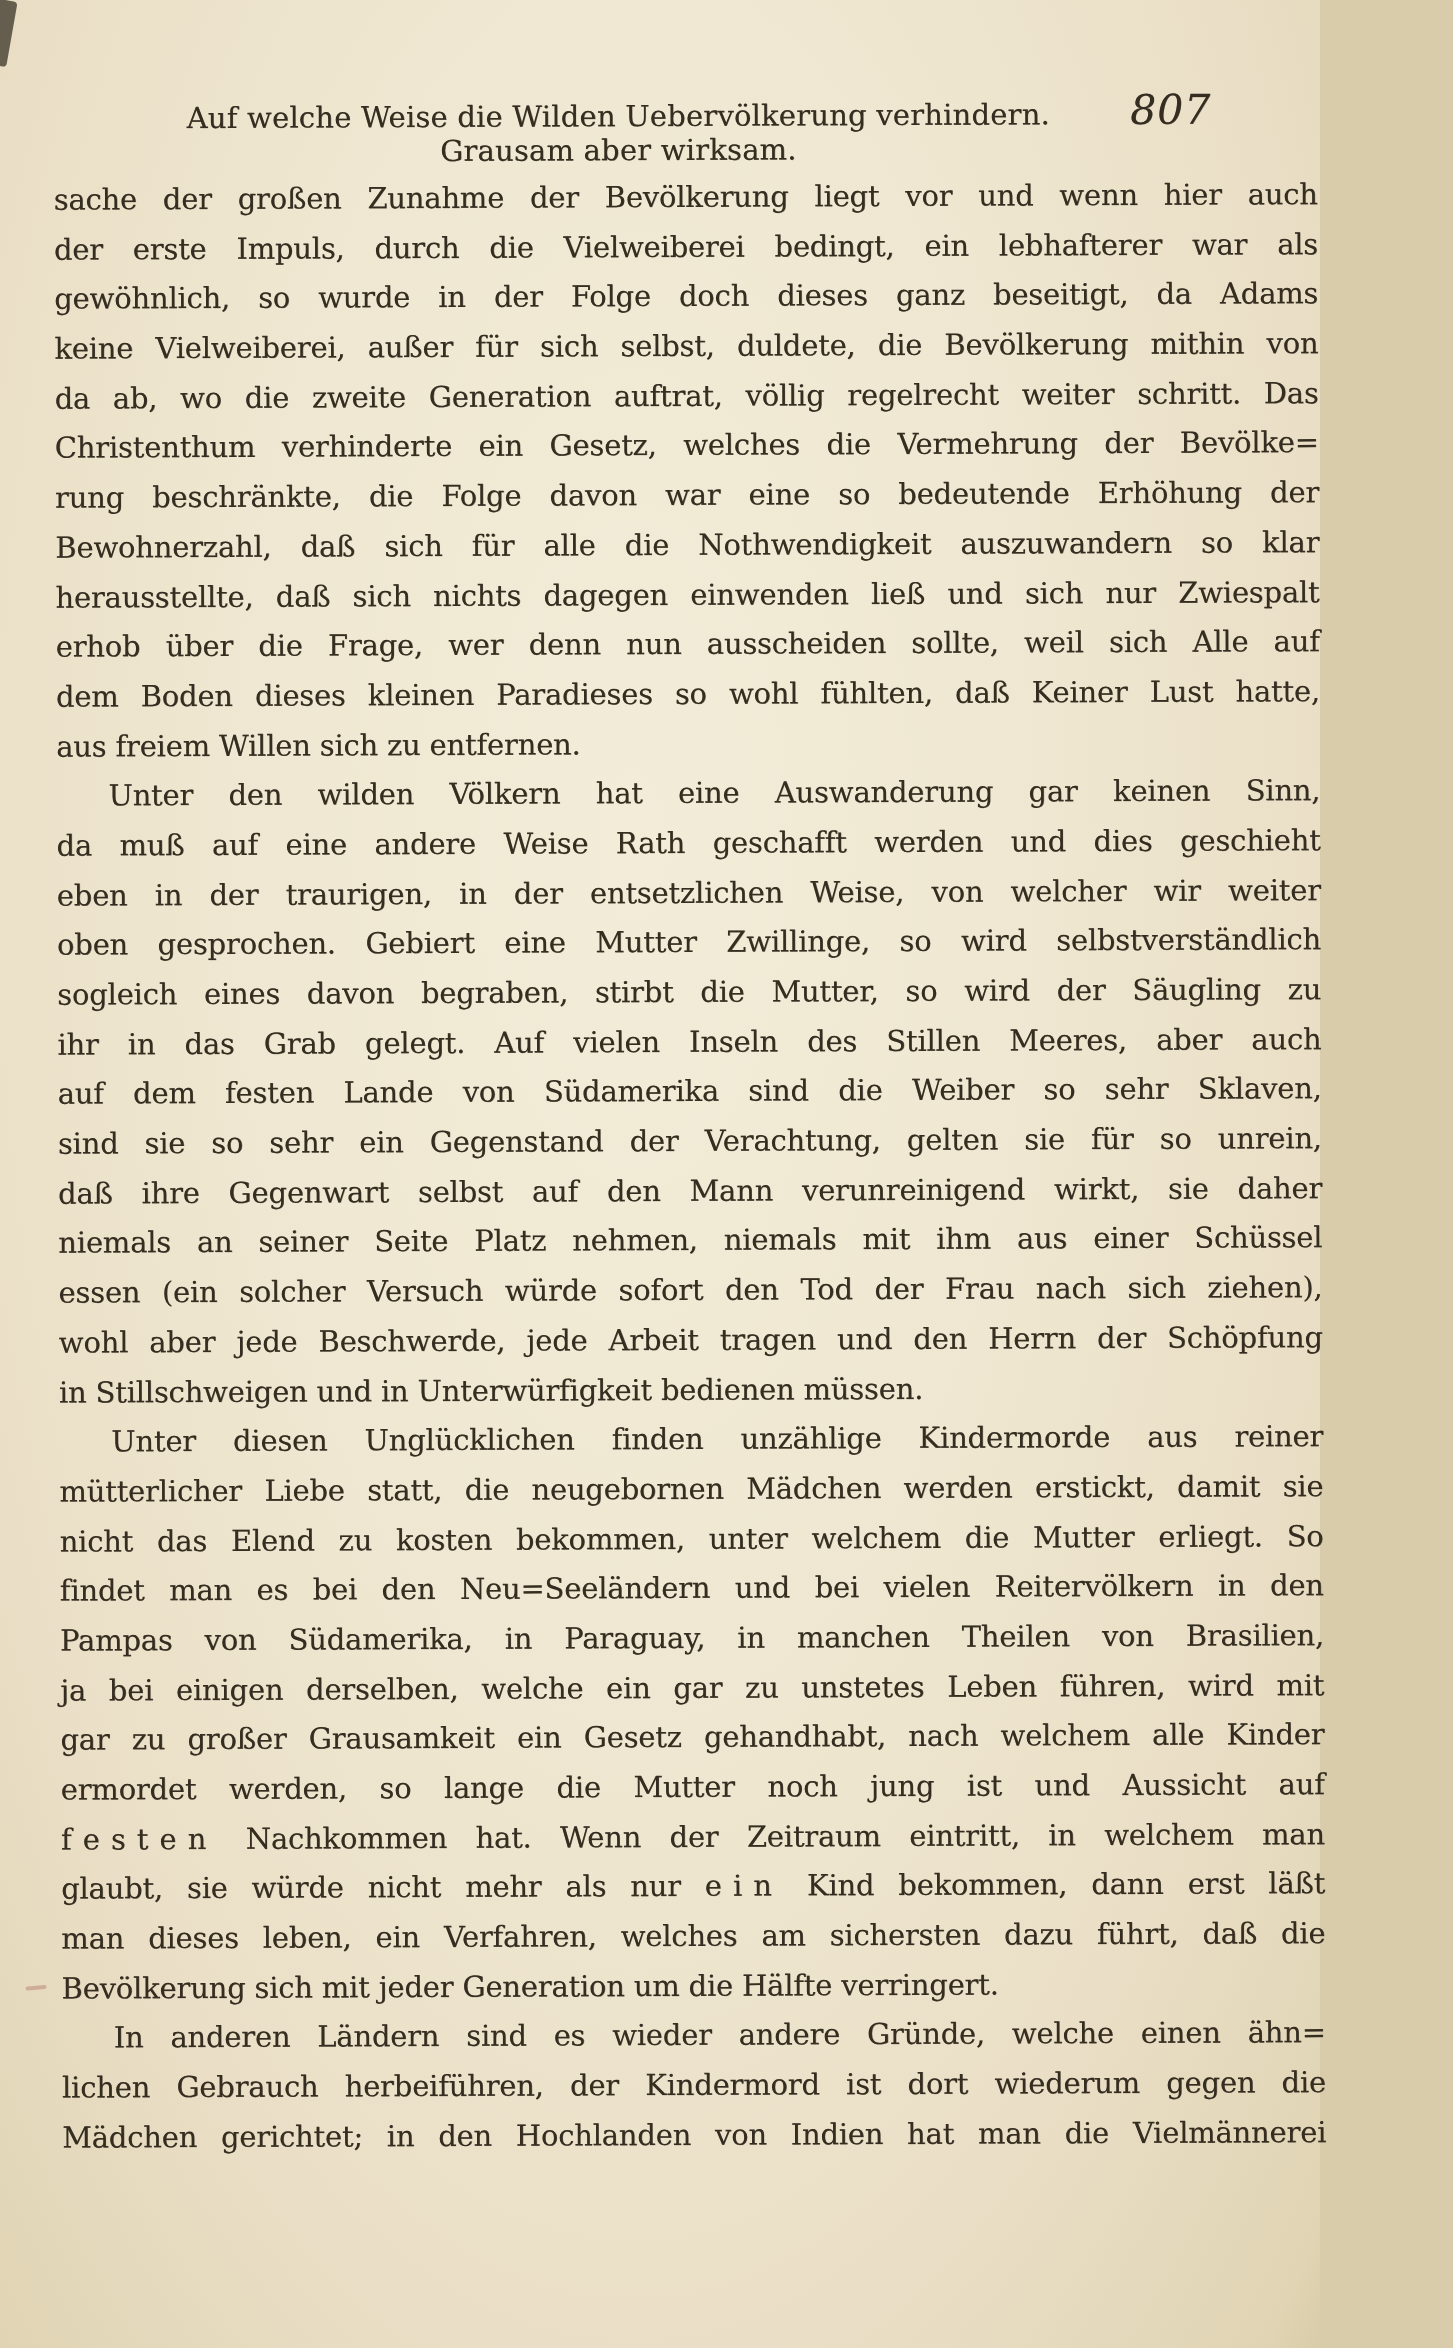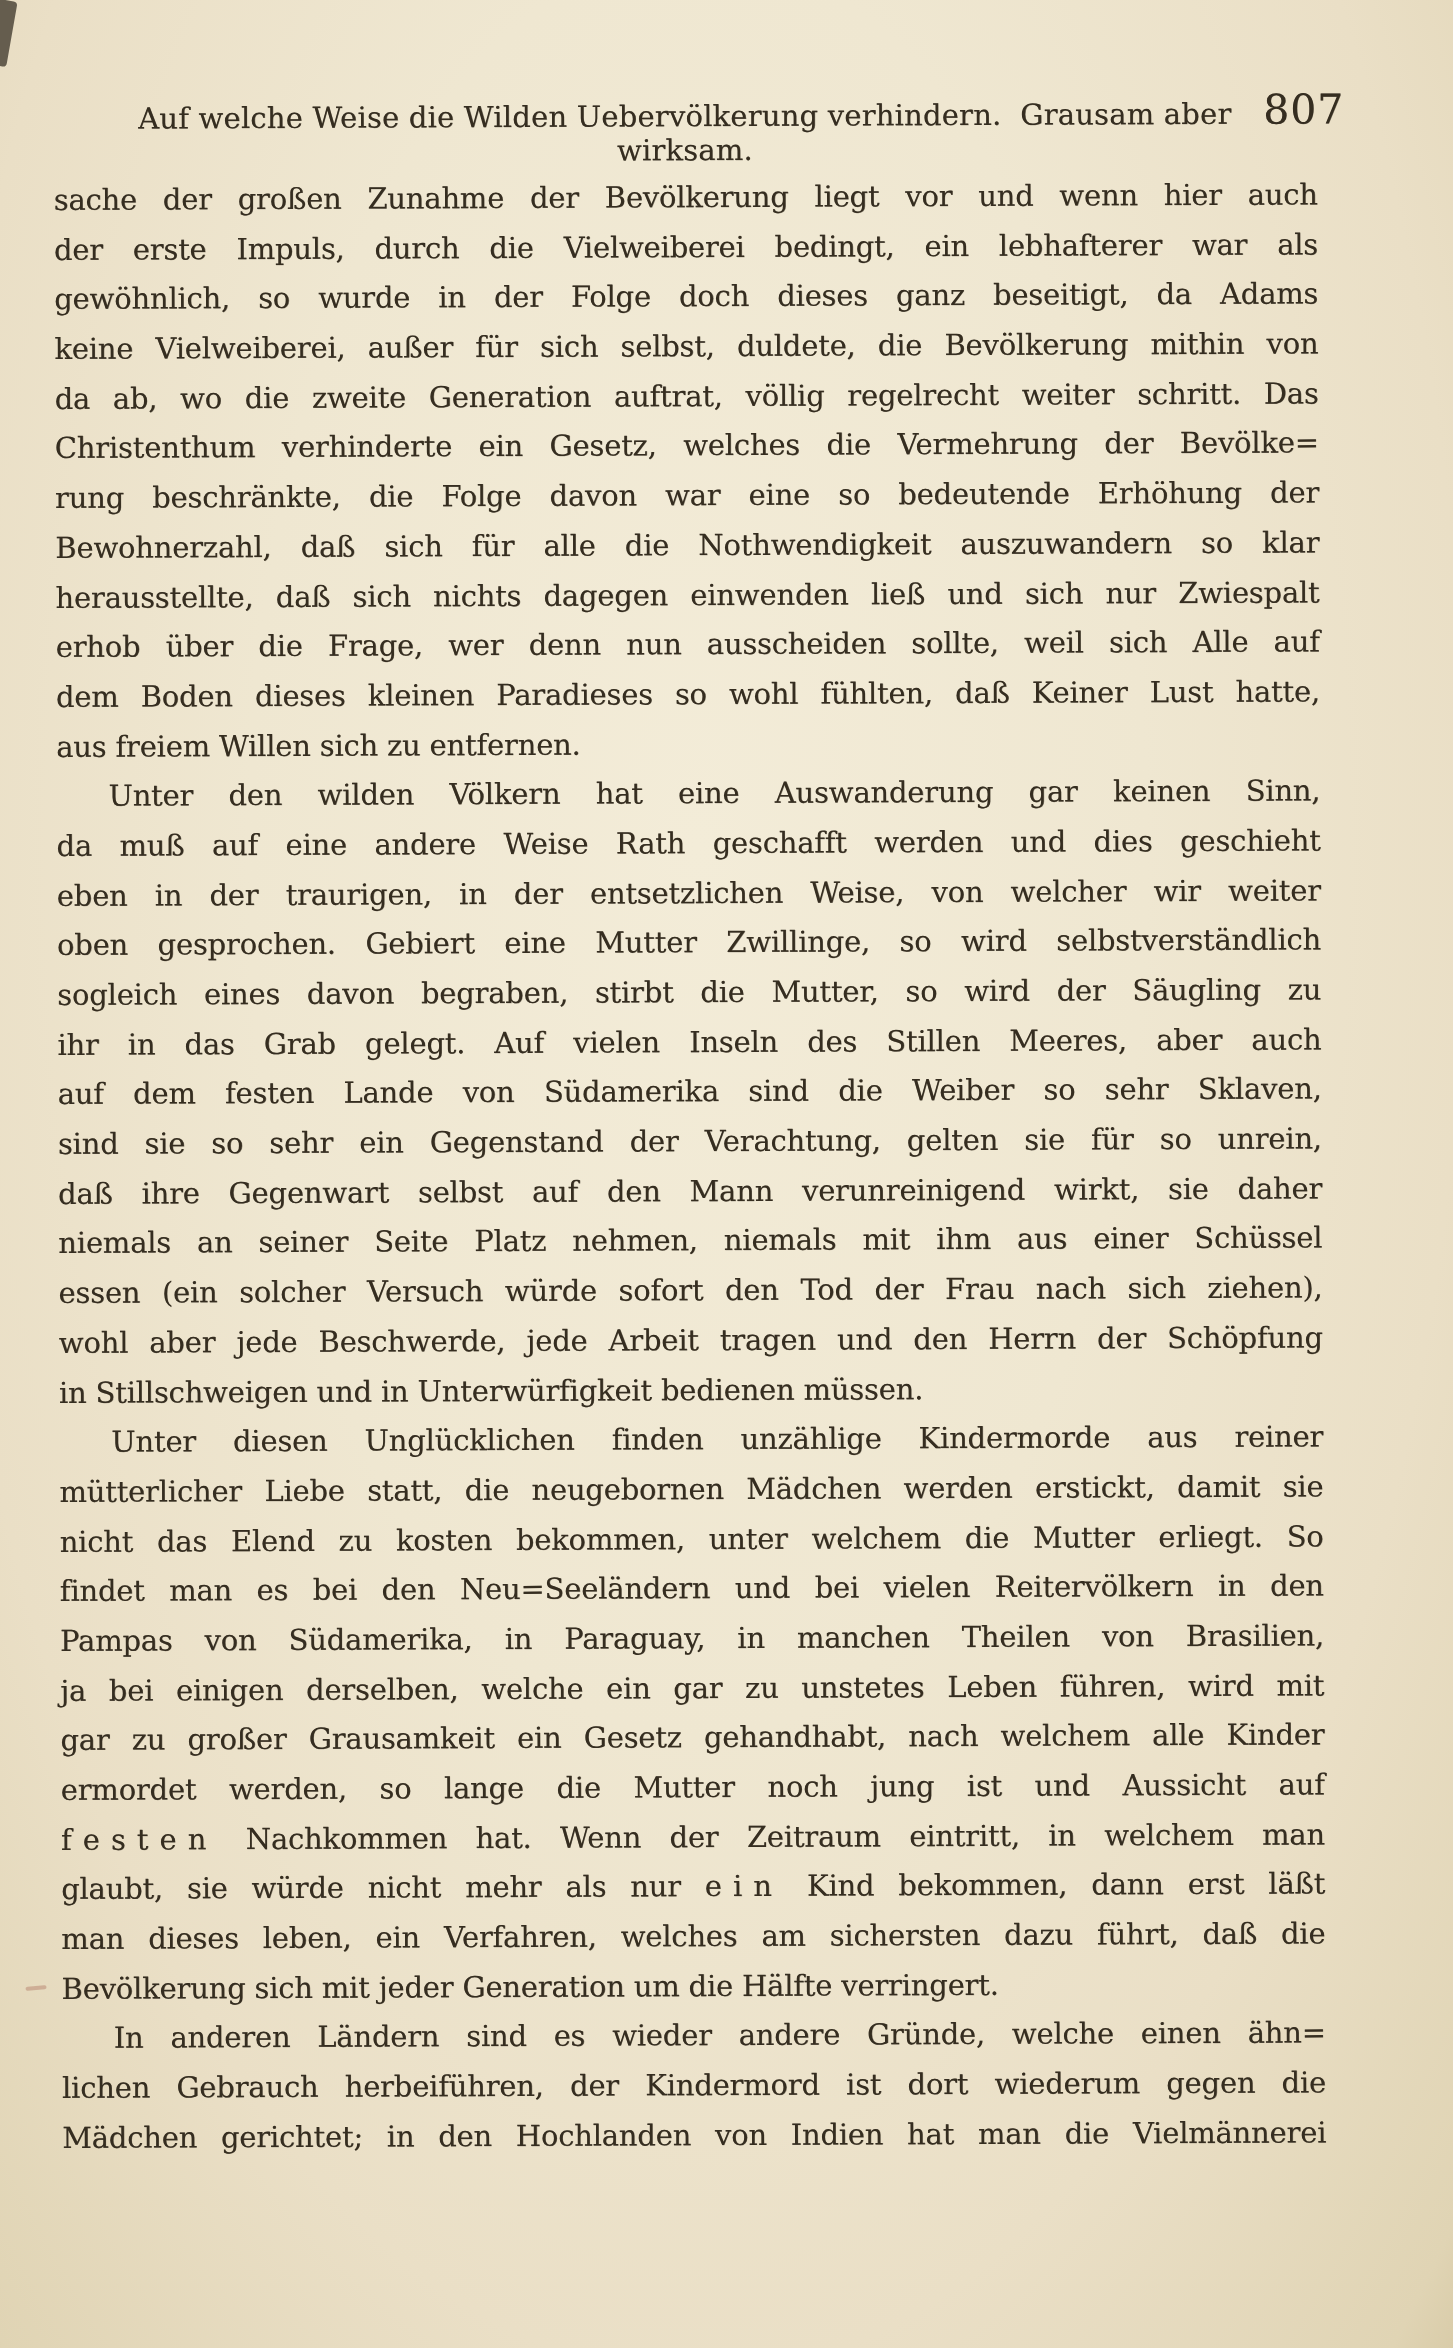--- a/index.html
+++ b/index.html
@@ -2,41 +2,41 @@
 <html><head>
 <meta charset="utf-8">
 <style>
   html,body{margin:0;padding:0;}
   body{
     width:1453px;height:2348px;overflow:hidden;
     font-family:"DejaVu Serif","Liberation Serif",serif;
     background:#d8ccab;
   }
   .page{
-    position:relative;width:1453px;height:2348px;
+    position:relative;width:1320px;height:2348px;
     background:
       radial-gradient(ellipse at 48% 36%, #f3ecd8 0%, #efe7d1 42%, #eadfc6 72%, #e0d4b4 96%, #d9cca9 100%);
   }
   .content{
     position:absolute;inset:0;
     transform:rotate(-0.25deg);
     transform-origin:50% 50%;
     color:#352d20;
   }
   .running-header{
     position:absolute;top:88px;left:127px;right:104px;
     display:flex;align-items:baseline;
     font-size:29px;
     text-shadow:0.35px 0.2px 0 rgba(53,45,32,.55);
   }
   .running-header .title{
     flex:1;text-align:center;letter-spacing:0.2px;white-space:pre-wrap;
   }
   .running-header .num{
-    font-size:41px;margin-left:16px;letter-spacing:1px;
+    font-size:41px;margin-left:16px;letter-spacing:1px;font-style:italic;
   }
   .text-block{
     position:absolute;top:173px;left:58px;width:1264px;
     font-size:29px;letter-spacing:-0.2px;
     text-shadow:0.35px 0.2px 0 rgba(53,45,32,.5);
   }
   .line{
     position:relative;
     height:49.7px;line-height:49.7px;
     text-align:justify;text-align-last:justify;

